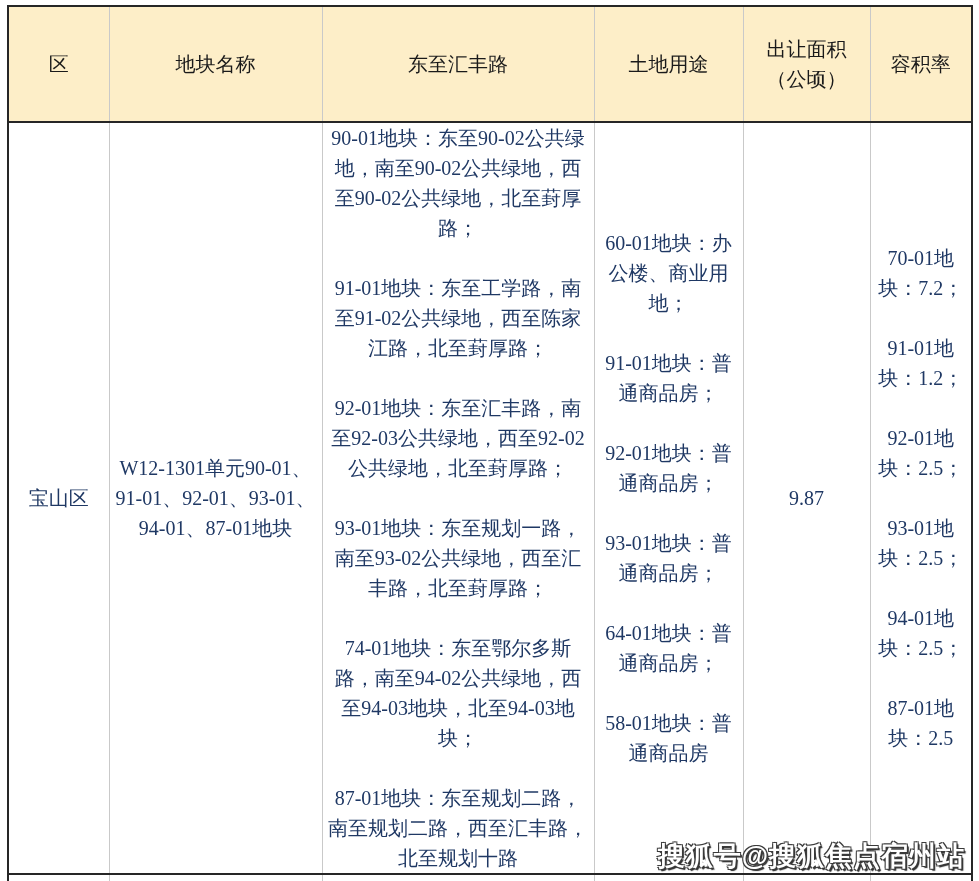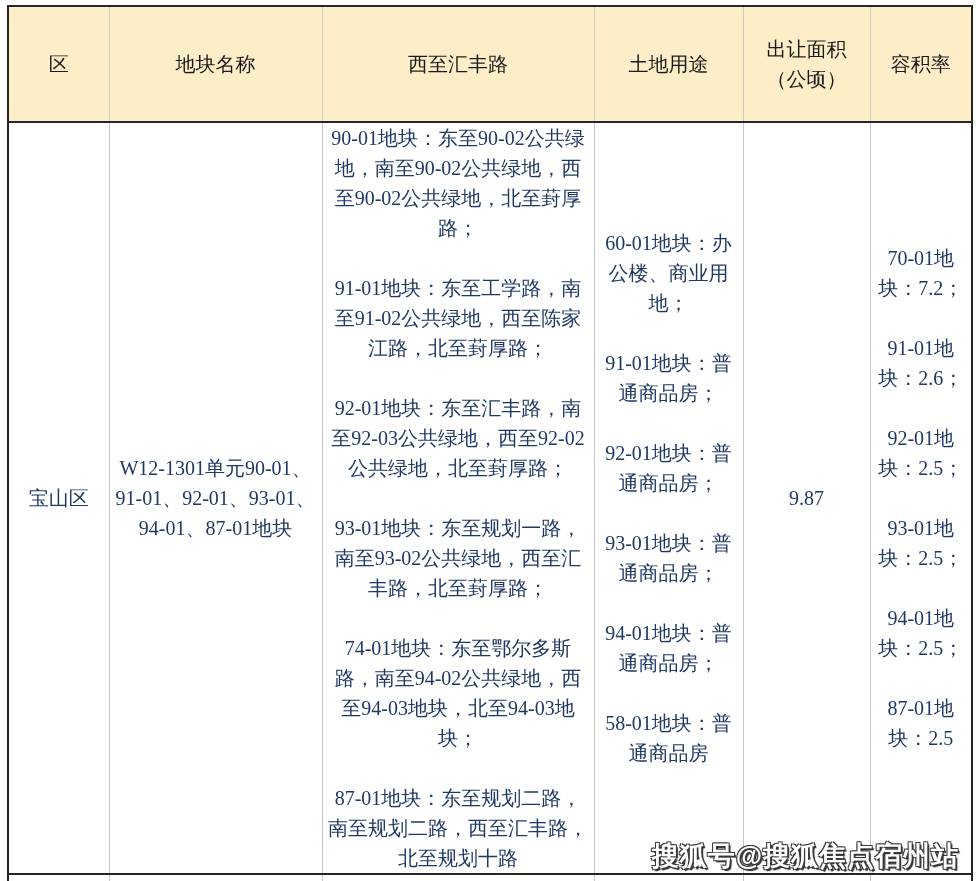--- a/index.html
+++ b/index.html
@@ -45,21 +45,21 @@
     color: #1f3864;
     border-bottom: 2px solid #262626;
     margin-top: 22px;
   }
   tbody tr.partial-row { height: 24px; }
   tbody tr.partial-row td { background: #ffffff; }
   td p { margin: 30px 0 0 0; }
   td p:first-child { margin-top: 0; }
   .watermark {
     position: absolute;
-    right: 20px;
+    right: 14px;
     top: 838px;
     font-family: "Liberation Sans", sans-serif;
     font-size: 27px;
     font-weight: bold;
     letter-spacing: 1px;
     color: #ffffff;
     white-space: nowrap;
     text-shadow:
       -1px -1px 0 #3a3a3a,
        1px -1px 0 #3a3a3a,
@@ -78,21 +78,21 @@
         <col class="c2">
         <col class="c3">
         <col class="c4">
         <col class="c5">
         <col class="c6">
     </colgroup>
     <thead>
       <tr>
         <th>区</th>
         <th>地块名称</th>
-        <th>西至汇丰路</th>
+        <th>东至汇丰路</th>
         <th>土地用途</th>
         <th>出让面积（公顷）</th>
         <th>容积率</th>
       </tr>
     </thead>
     <tbody>
       <tr class="main-row">
         <td>宝山区</td>
         <td>W12-1301单元90-01、91-01、92-01、93-01、94-01、87-01地块</td>
         <td>
@@ -101,27 +101,27 @@
           <p>92-01地块：东至汇丰路，南至92-03公共绿地，西至92-02公共绿地，北至葑厚路；</p>
           <p>93-01地块：东至规划一路，南至93-02公共绿地，西至汇丰路，北至葑厚路；</p>
           <p>74-01地块：东至鄂尔多斯路，南至94-02公共绿地，西至94-03地块，北至94-03地块；</p>
           <p>87-01地块：东至规划二路，南至规划二路，西至汇丰路，北至规划十路</p>
         </td>
         <td>
           <p>60-01地块：办公楼、商业用地；</p>
           <p>91-01地块：普通商品房；</p>
           <p>92-01地块：普通商品房；</p>
           <p>93-01地块：普通商品房；</p>
-          <p>94-01地块：普通商品房；</p>
+          <p>64-01地块：普通商品房；</p>
           <p>58-01地块：普通商品房</p>
         </td>
         <td>9.87</td>
         <td>
           <p>70-01地块：7.2；</p>
-          <p>91-01地块：2.6；</p>
+          <p>91-01地块：1.2；</p>
           <p>92-01地块：2.5；</p>
           <p>93-01地块：2.5；</p>
           <p>94-01地块：2.5；</p>
           <p>87-01地块：2.5</p>
         </td>
       </tr>
       <tr class="partial-row">
         <td></td>
         <td></td>
         <td></td>

